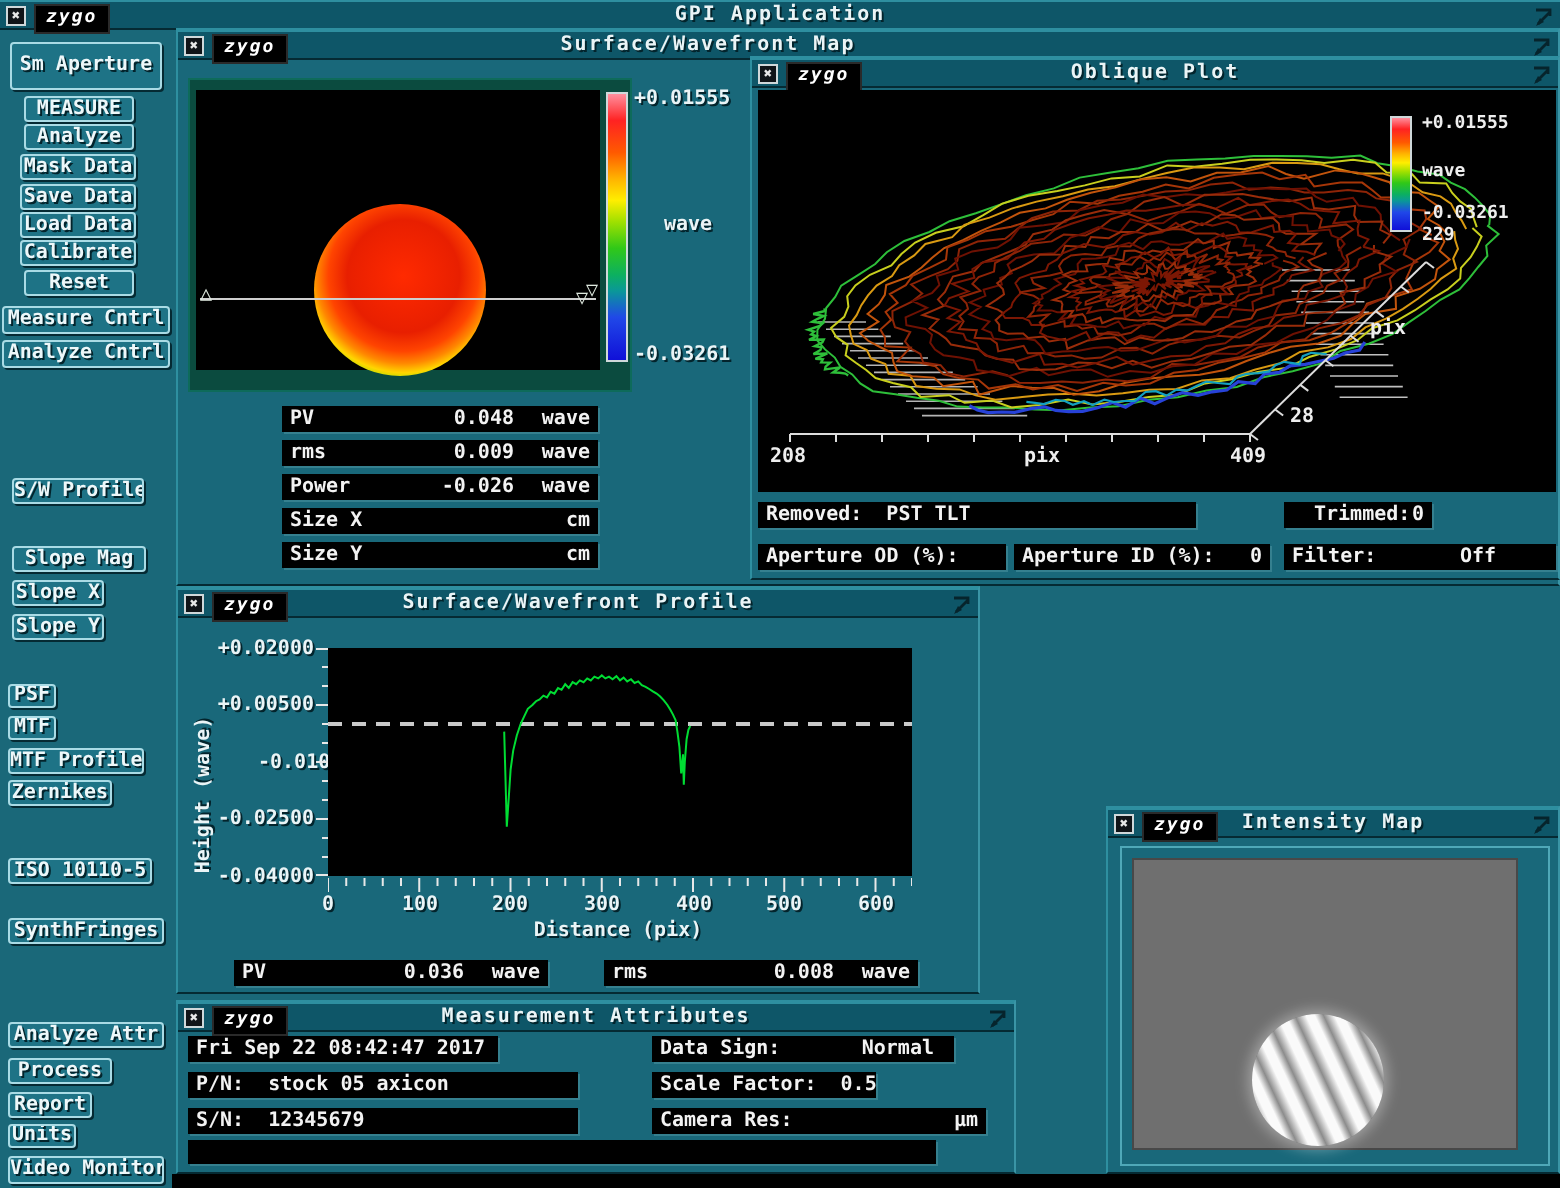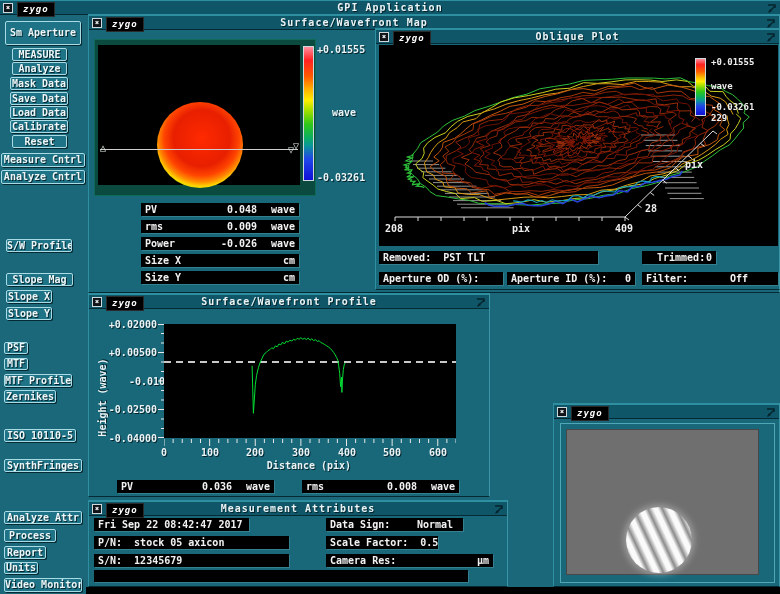--- a/index.html
+++ b/index.html
@@ -372,21 +372,21 @@
       <span class="ttl">Measurement Attributes</span>
       <svg class="mi" viewBox="0 0 11 11">
         <path d="M2 2 H9 V5" fill="none" stroke="#06242c" stroke-width="1.4"></path>
         <path d="M9 3 L3 9" stroke="#06242c" stroke-width="1.4"></path>
         <path d="M2 10 L6 8 L4 6 Z" fill="#06242c"></path>
       </svg>
     </div>
     <div class="fbox" style="left:5px;top:17px;width:155px;">
       <span class="lbl">Fri Sep 22 08:42:47 2017</span>
     </div>
-    <div class="fbox" style="left:237px;top:17px;width:137px;padding-right:10px;">
+    <div class="fbox" style="left:237px;top:17px;width:151px;padding-right:10px;">
       <span class="lbl">Data Sign:</span>
         <span class="sp"></span>
       <span class="val">Normal</span>
     </div>
     <div class="fbox" style="left:5px;top:35px;width:195px;">
       <span class="lbl">P/N:</span>
         <span class="gap"></span>
       <span class="val">stock 05 axicon</span>
         <span class="sp"></span>
     </div>
@@ -408,20 +408,21 @@
     </div>
     <div class="fbox" style="left:5px;top:69px;width:374px;height:12px;">
       <span class="lbl"></span>
     </div>
   </div>
 
   <div class="win" style="left:553px;top:403px;width:227px;height:184px;">
     <div class="bar" style="left:0;top:0;width:225px;">
       <span class="cb"></span>
       <span class="logo">zygo</span>
+      <span class="ttl">Intensity Map</span>
       <svg class="mi" viewBox="0 0 11 11">
         <path d="M2 2 H9 V5" fill="none" stroke="#06242c" stroke-width="1.4"></path>
         <path d="M9 3 L3 9" stroke="#06242c" stroke-width="1.4"></path>
         <path d="M2 10 L6 8 L4 6 Z" fill="#06242c"></path>
       </svg>
     </div>
     <div class="abs" style="left:6px;top:19px;width:215px;height:160px;border:1px solid #4FA8B8;box-sizing:border-box;">
       <div class="abs" style="left:5px;top:5px;width:193px;height:146px;background:#6F6F6F;border:1px solid #484848;box-sizing:border-box;">
         <div class="abs" style="left:59px;top:77px;width:66px;height:66px;border-radius:50%;
              background:repeating-linear-gradient(65deg,#fafafa 0px,#fafafa 4px,#8c8c8c 8px,#fafafa 13px);

